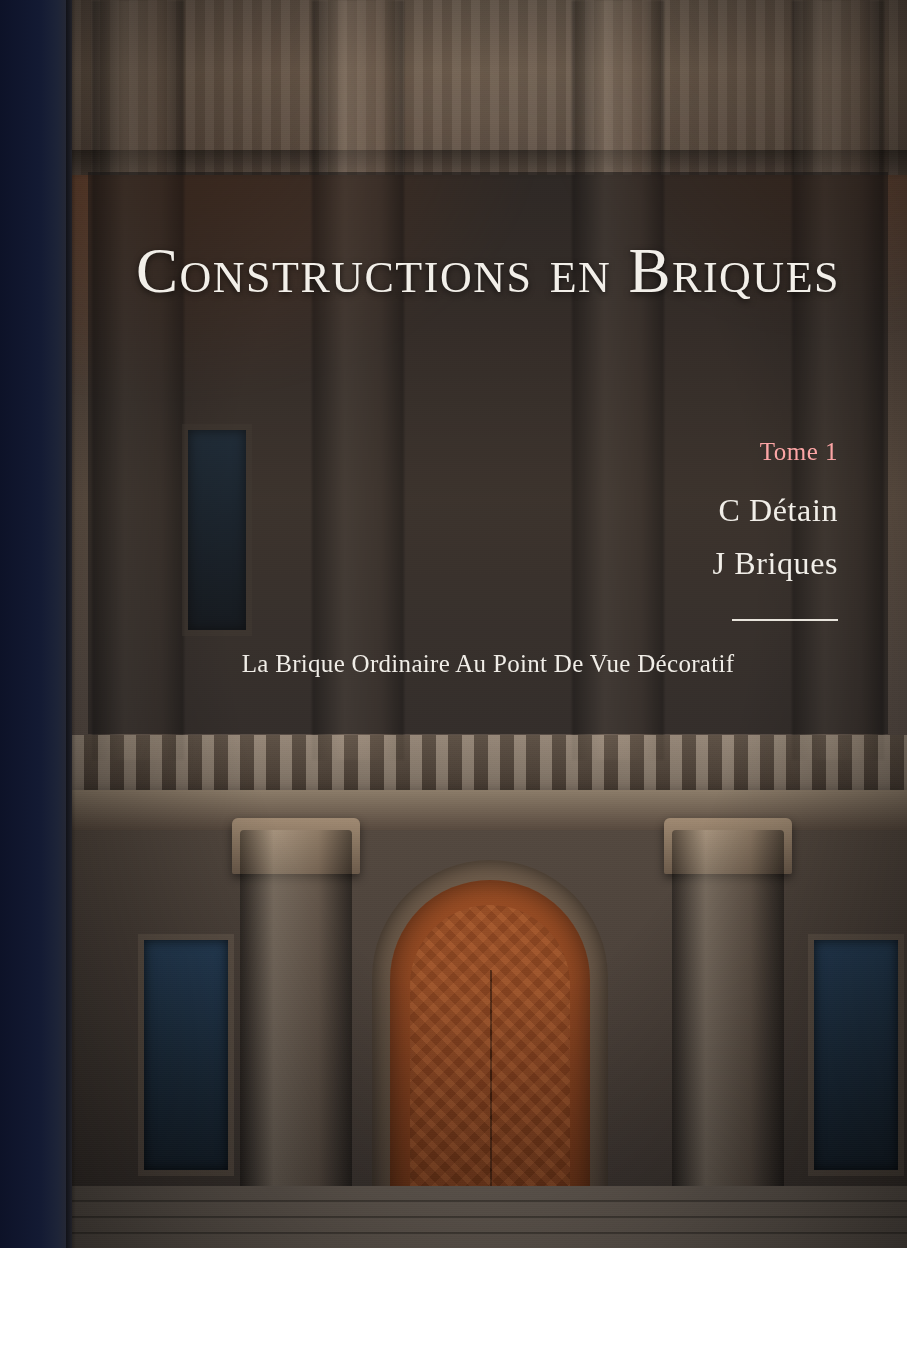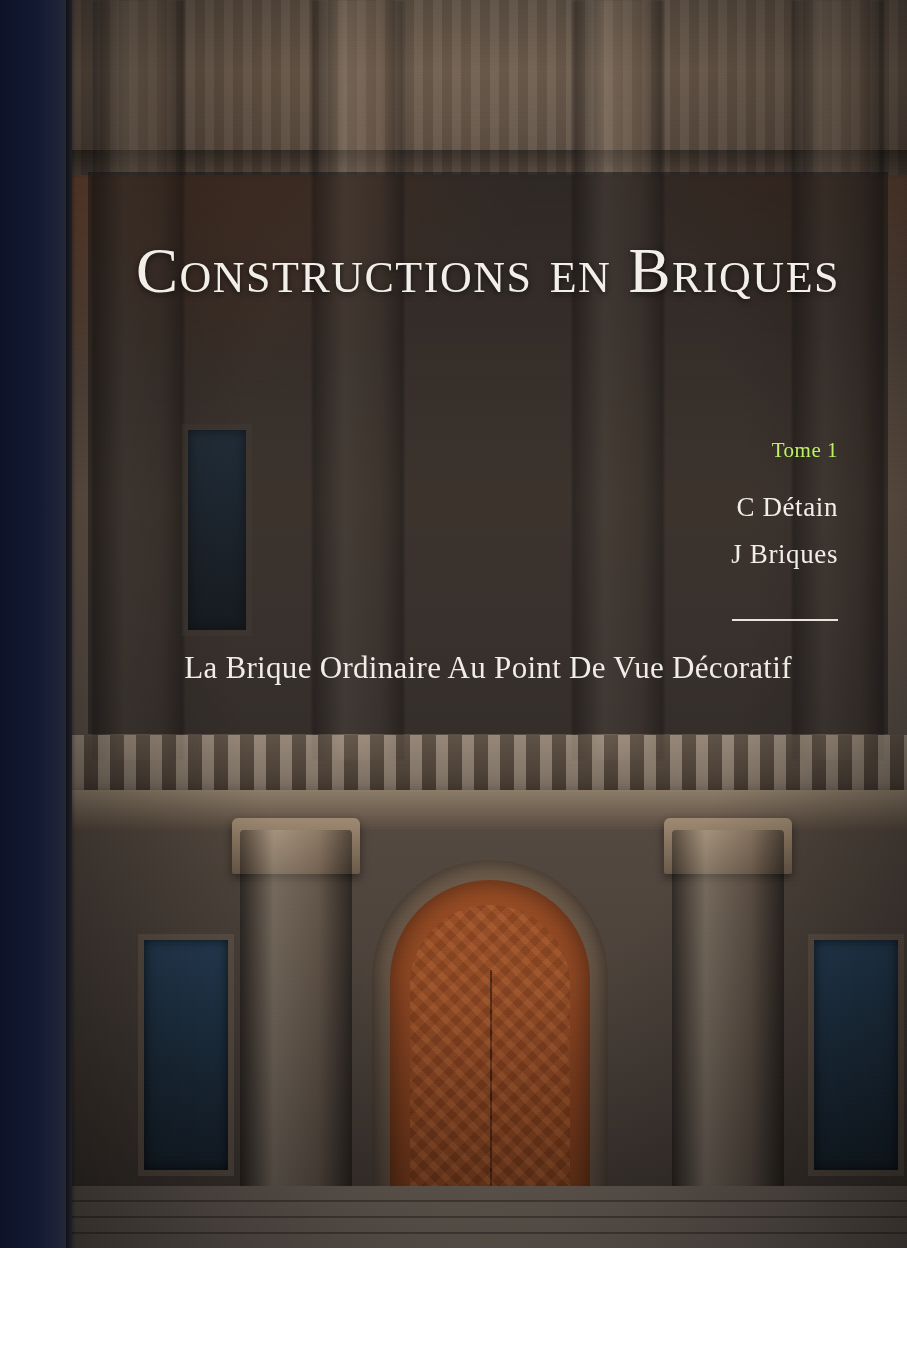--- a/index.html
+++ b/index.html
@@ -235,51 +235,51 @@
     line-height: 1.18;
     font-weight: 400;
     letter-spacing: 1.5px;
     font-variant: small-caps;
     text-shadow: 0 2px 6px rgba(0,0,0,0.6);
   }
   .volume {
     position: absolute;
     right: 50px;
     top: 266px;
-    font-size: 21px;
+    font-size: 25px;
     letter-spacing: 0.5px;
-    color: #bef264;
+    color: #fca5a5;
   }
   .authors {
     position: absolute;
     right: 50px;
     top: 320px;
     text-align: right;
   }
   .author {
-    font-size: 27px;
+    font-size: 32px;
     letter-spacing: 0.6px;
     color: #f1eee8;
     margin-bottom: 16px;
     white-space: nowrap;
   }
   .rule {
     position: absolute;
     right: 50px;
     top: 447px;
     width: 106px;
     height: 2px;
     background: #e8e4dc;
   }
   .subtitle {
     position: absolute;
     left: 0;
     right: 0;
     top: 478px;
-    font-size: 31px;
+    font-size: 25px;
     letter-spacing: 0.3px;
     color: #f0ede7;
     padding: 0 34px;
   }
 </style>
 </head>
 <body>
 
 <div class="cover">
 

